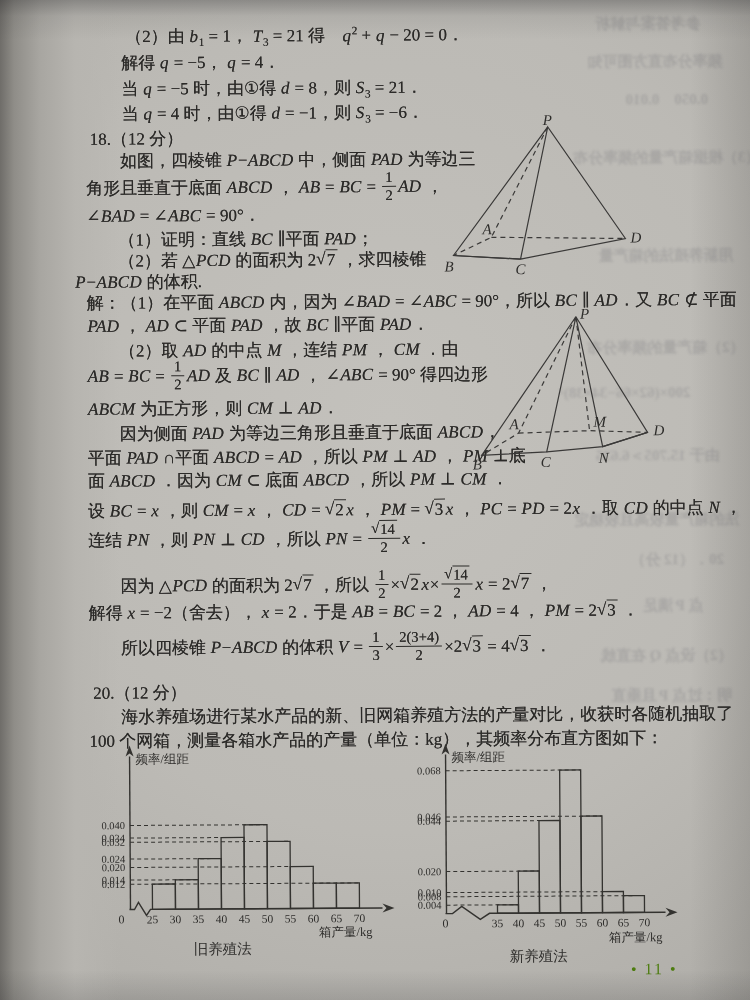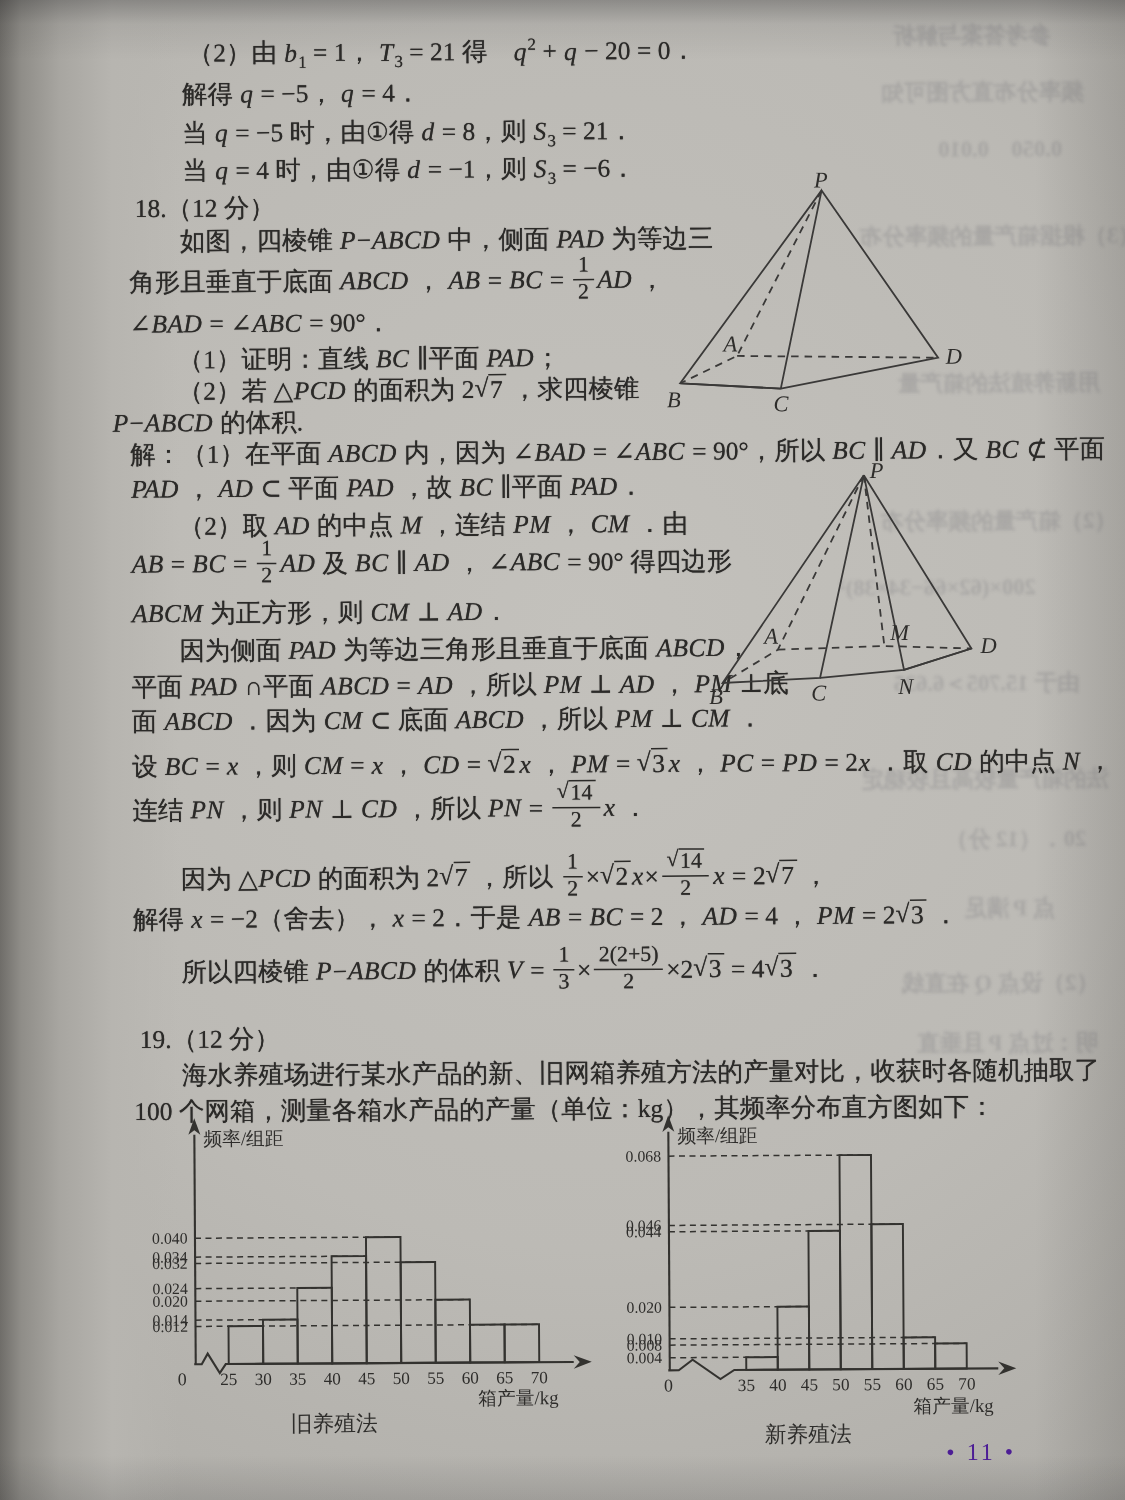--- a/index.html
+++ b/index.html
@@ -26,21 +26,21 @@
         margin:0 2px;}
   .frac .num{display:block;padding:0 3px 1px 3px;border-bottom:1.2px solid currentColor;}
   .frac .den{display:block;padding:1px 3px 0 3px;}
   .sqrt{white-space:nowrap;}
   .rsign{display:inline-block;transform:translateY(-1px);}
   .rbody{border-top:1.2px solid currentColor;padding:0 2px 0 1px;}
   svg text{fill:#2e2d2b;}
   .figlabel{font-style:italic;font-size:15px;}
   .chart{position:absolute;}
   .chart svg{overflow:visible;}
-  .pageno{position:absolute;font-size:16px;letter-spacing:2px;color:#4c1d95;}
+  .pageno{position:absolute;font-size:16px;letter-spacing:2px;color:#4d7c0f;}
   .bleed{position:absolute;transform:scaleX(-1);filter:blur(1.2px);
          color:rgba(66,66,78,.17);font-weight:bold;font-size:15px;white-space:nowrap;}
 </style>
 </head>
 <body>
 
 <div class="photo"></div>
 
 <div class="page">
 
@@ -95,21 +95,21 @@
         <span class="den">2</span>
       </span>×<span class="sqrt"><span class="rsign">√</span><span class="rbody">2</span></span><i class="mv">x</i>×<span class="frac">
         <span class="num"><span class="sqrt"><span class="rsign">√</span><span class="rbody">14</span></span></span>
         <span class="den">2</span>
       </span><i class="mv">x</i> = 2<span class="sqrt"><span class="rsign">√</span><span class="rbody">7</span></span> ，</div>
   <div class="ln" style="left:88px;top:602px">解得 <i class="mv">x</i> = −2（舍去）， <i class="mv">x</i> = 2．于是 <i class="mv">AB</i> = <i class="mv">BC</i> = 2 ， <i class="mv">AD</i> = 4 ， <i class="mv">PM</i> = 2<span class="sqrt"><span class="rsign">√</span><span class="rbody">3</span></span> ．</div>
   <div class="ln" style="left:120px;top:632px">所以四棱锥 <i class="mv">P</i>−<i class="mv">ABCD</i> 的体积 <i class="mv">V</i> = <span class="frac">
         <span class="num">1</span>
         <span class="den">3</span>
       </span>×<span class="frac">
-        <span class="num">2(2+5)</span>
+        <span class="num">2(3+4)</span>
         <span class="den">2</span>
       </span>×2<span class="sqrt"><span class="rsign">√</span><span class="rbody">3</span></span> = 4<span class="sqrt"><span class="rsign">√</span><span class="rbody">3</span></span> ．</div>
 
   <svg class="fig" style="position:absolute;left:443px;top:116px" width="220" height="162" viewBox="0 0 220 162">
     <g stroke="#3a3938" stroke-width="1.2" fill="none">
       <path d="M107 12 L12 140 L79 144 L107 12 L184 124 L79 144"></path>
       <path d="M12 140 L79 144"></path>
       <g stroke-dasharray="5 4">
         <path d="M107 12 L50 122 L12 140"></path>
         <path d="M50 122 L184 124"></path>
@@ -134,21 +134,21 @@
     </g>
     <text class="figlabel" x="126" y="14">P</text>
     <text class="figlabel" x="55" y="124">A</text>
     <text class="figlabel" x="139" y="122">M</text>
     <text class="figlabel" x="18" y="164">B</text>
     <text class="figlabel" x="86" y="162">C</text>
     <text class="figlabel" x="144" y="158">N</text>
     <text class="figlabel" x="199" y="131">D</text>
   </svg>
 
-  <div class="ln" style="left:92px;top:682px">19.（12 分）</div>
+  <div class="ln" style="left:92px;top:682px">20.（12 分）</div>
   <div class="ln" style="left:120px;top:706px">海水养殖场进行某水产品的新、旧网箱养殖方法的产量对比，收获时各随机抽取了</div>
   <div class="ln" style="left:88px;top:730px">100 个网箱，测量各箱水产品的产量（单位：kg），其频率分布直方图如下：</div>
 
   <div class="chart" id="chart0" style="left:88px;top:740px;width:310px;height:230px"><svg width="310" height="230" viewBox="0 0 310 230">
         <line x1="40" y1="84" x2="177" y2="84" stroke="#33322f" stroke-width="1" stroke-dasharray="4 3"></line>
         <text x="35" y="87.5" text-anchor="end" font-size="10.5">0.040</text>
         <line x1="40" y1="96.6" x2="154" y2="96.6" stroke="#33322f" stroke-width="1" stroke-dasharray="4 3"></line>
         <text x="35" y="100.1" text-anchor="end" font-size="10.5">0.034</text>
         <line x1="40" y1="100.8" x2="200" y2="100.8" stroke="#33322f" stroke-width="1" stroke-dasharray="4 3"></line>
         <text x="35" y="104.3" text-anchor="end" font-size="10.5">0.032</text>

